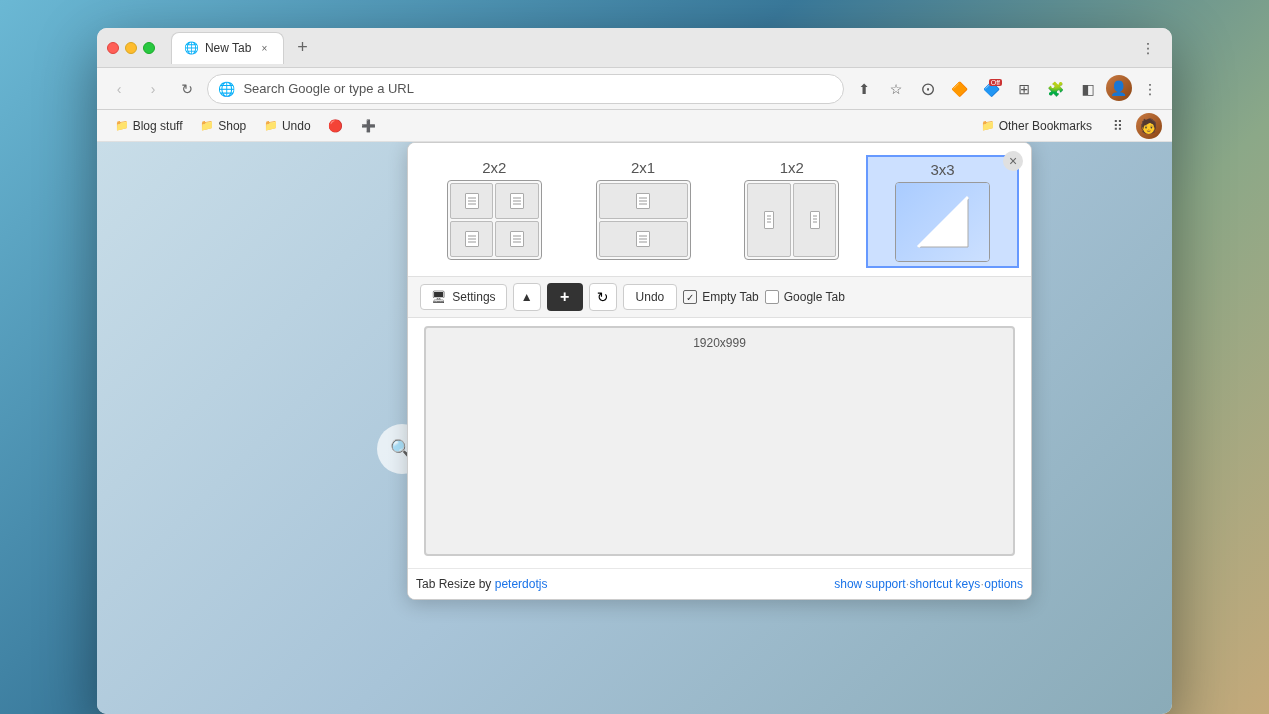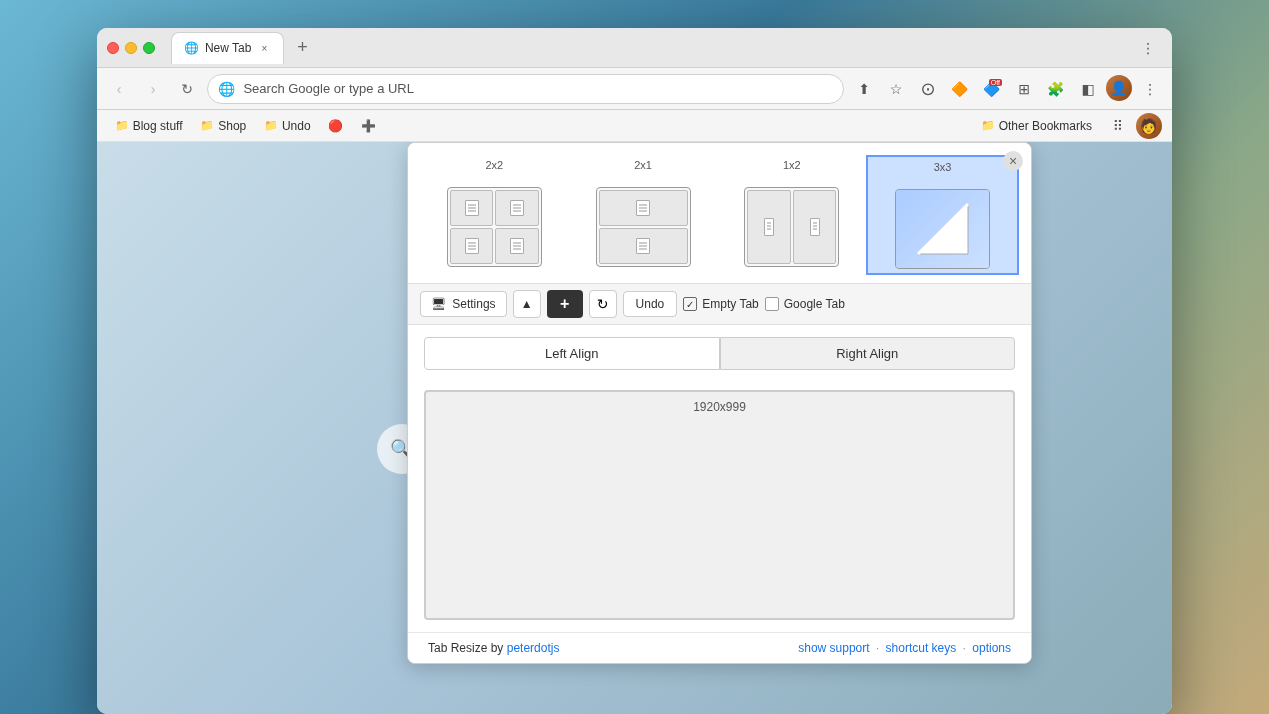--- a/index.html
+++ b/index.html
@@ -254,23 +254,23 @@
       display: flex;
       flex-direction: column;
       align-items: center;
       cursor: pointer;
       padding: 4px 8px;
       border-radius: 4px;
       flex: 1;
     }
 
     .layout-label {
-      font-size: 11px;
+      font-size: 15px;
       color: #555;
-      margin-bottom: 16px;
+      margin-bottom: 4px;
       font-weight: 500;
     }
 
     .layout-thumbnail {
       width: 95px;
       height: 80px;
       border: 1.5px solid #999;
       border-radius: 4px;
       background: #f8f8f8;
       position: relative;
@@ -493,42 +493,41 @@
 
     .preview-dimensions {
       font-size: 12px;
       color: #555;
       margin-bottom: 16px;
       text-align: center;
     }
 
     
     .popup-footer {
-      padding: 8px 20px;
+      padding: 8px 8px;
       background: white;
       border-top: 1px solid #e8e8e8;
       display: flex;
       align-items: center;
       justify-content: space-between;
       font-size: 12px;
     }
 
     .footer-left {
       color: #333;
     }
 
     .footer-link {
       color: #1a73e8;
       cursor: pointer;
       text-decoration: none;
     }
 
     .footer-right {
       display: flex;
-      gap: 6px;
       align-items: center;
       color: #333;
     }
 
     .footer-separator {
       color: #999;
     }
 
     .profile-icon {
       width: 26px;
@@ -731,24 +730,20 @@
           <div class="checkbox-item">
             <div class="checkbox-checked">✓</div>
             <span>Empty Tab</span>
           </div>
           <div class="checkbox-item">
             <div class="checkbox-unchecked"></div>
             <span>Google Tab</span>
           </div>
         </div>
 
-        <div class="align-row">
-          <button class="align-btn left">Left Align</button>
-          <button class="align-btn right">Right Align</button>
-        </div>
 
         <div class="preview-area">
           <div class="preview-box">
             <div class="preview-dimensions">1920x999</div>
           </div>
         </div>
 
         <div class="popup-footer">
           <div class="footer-left">
             <span>Tab Resize by </span>

